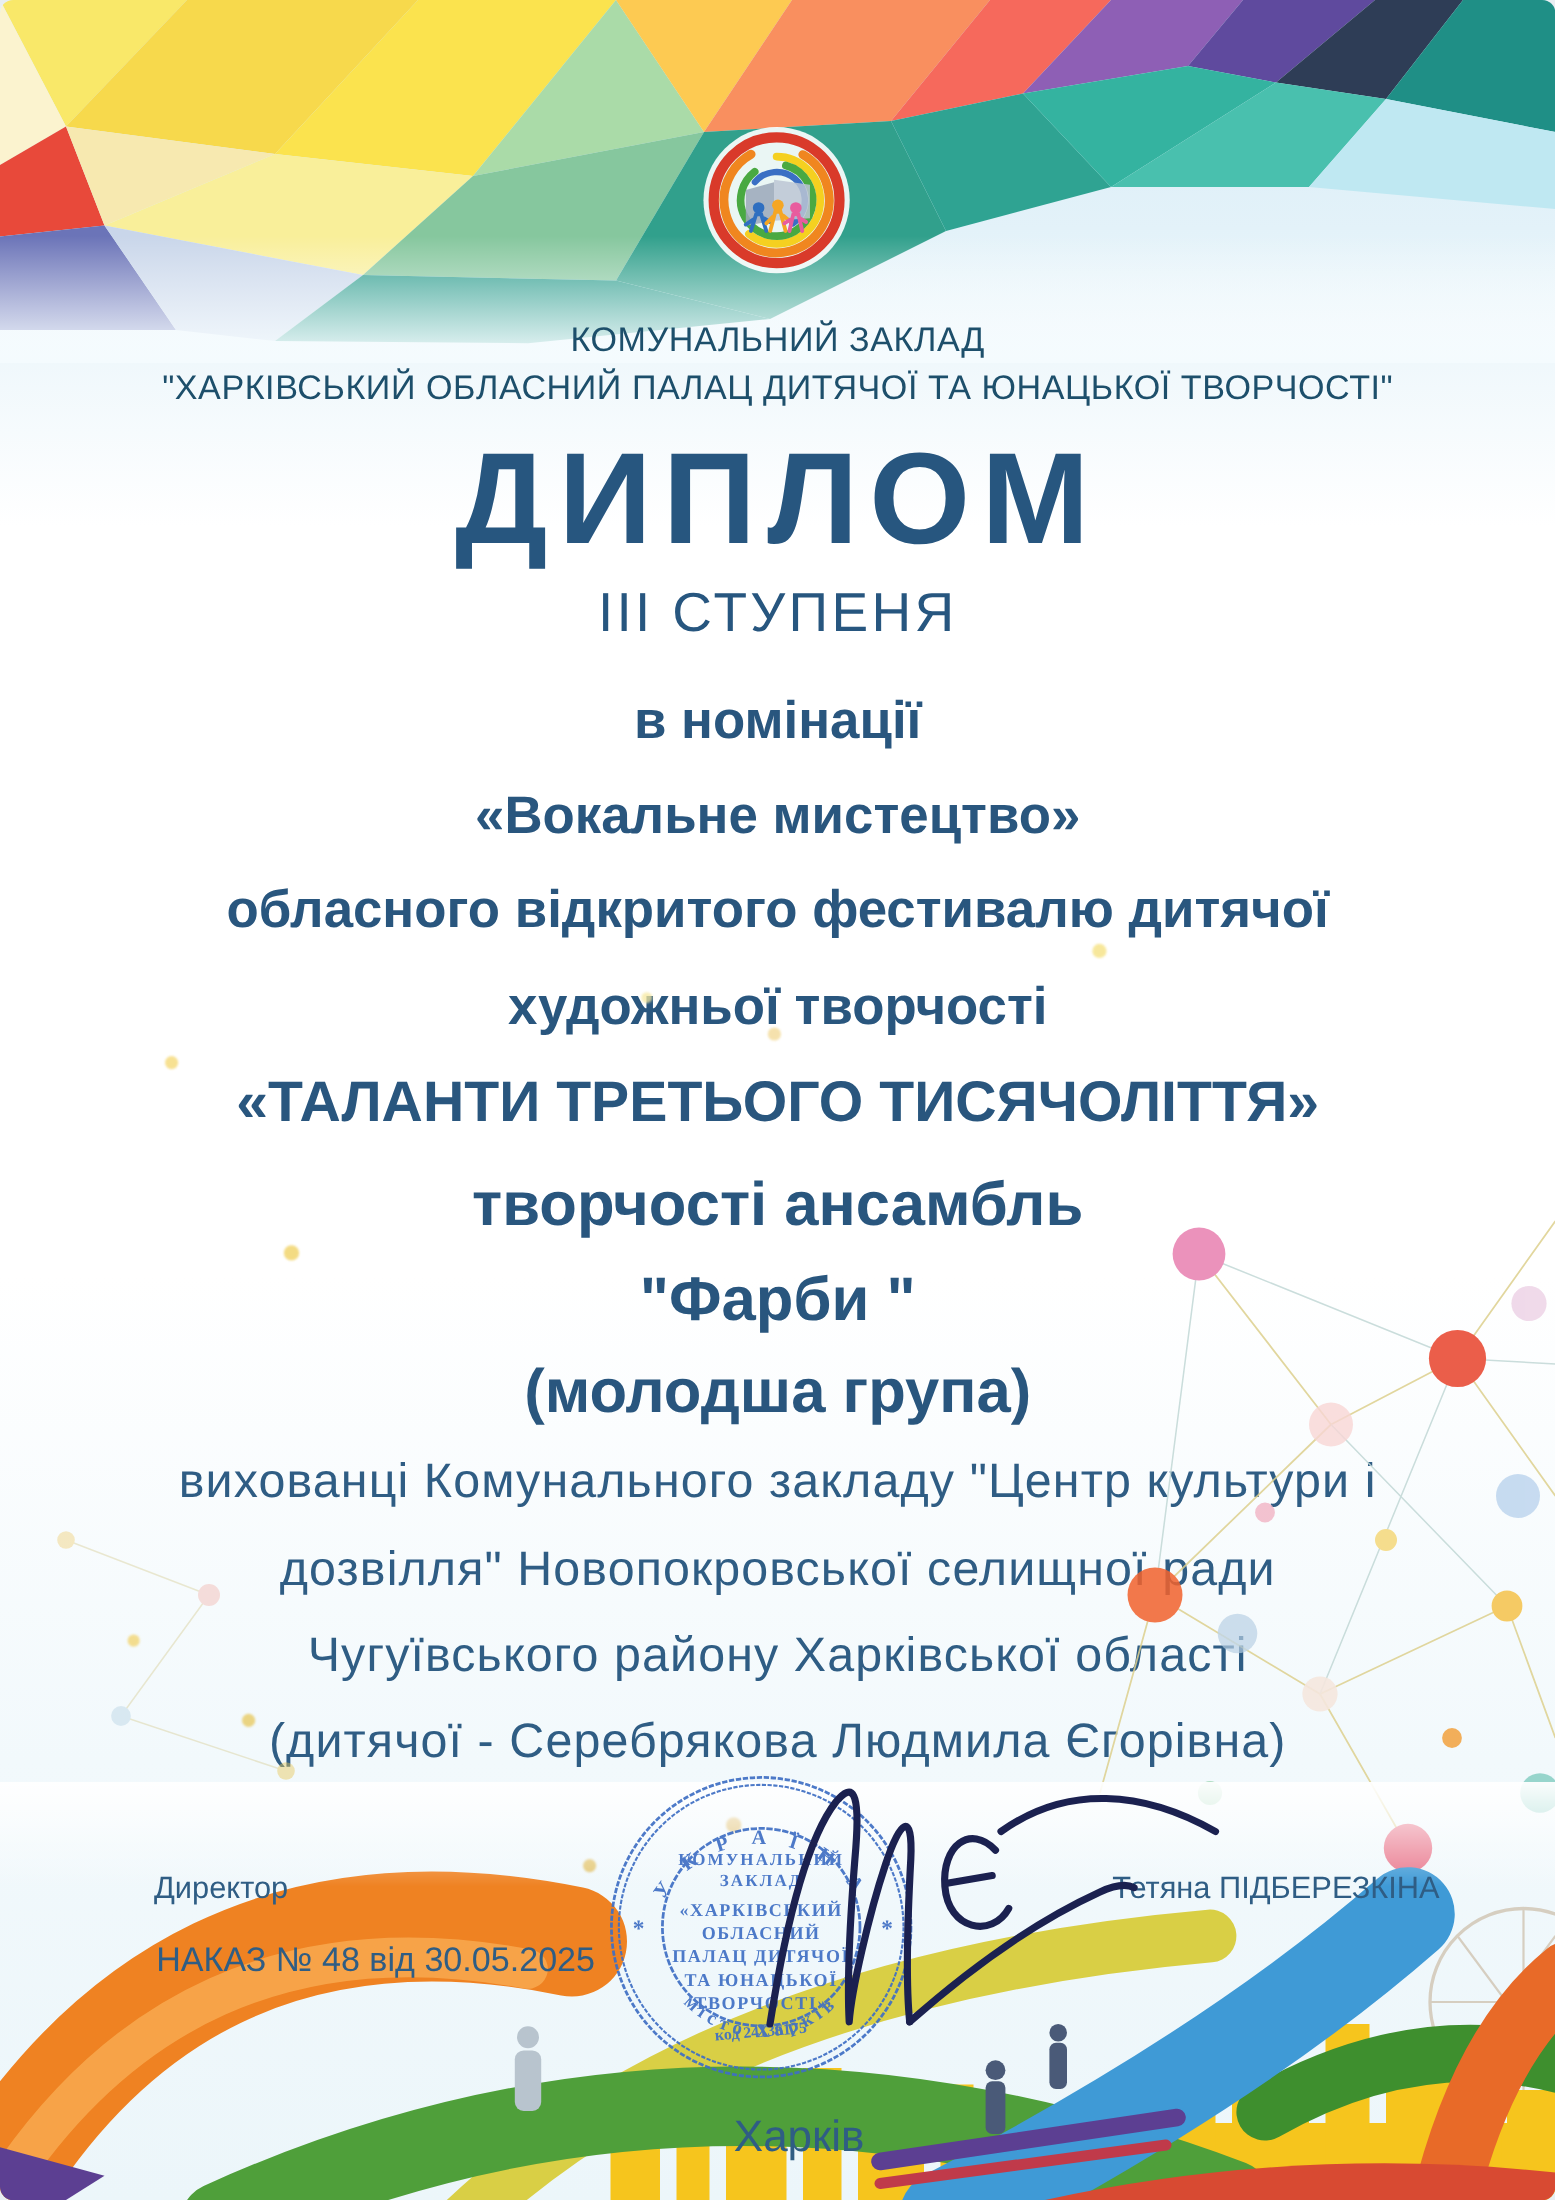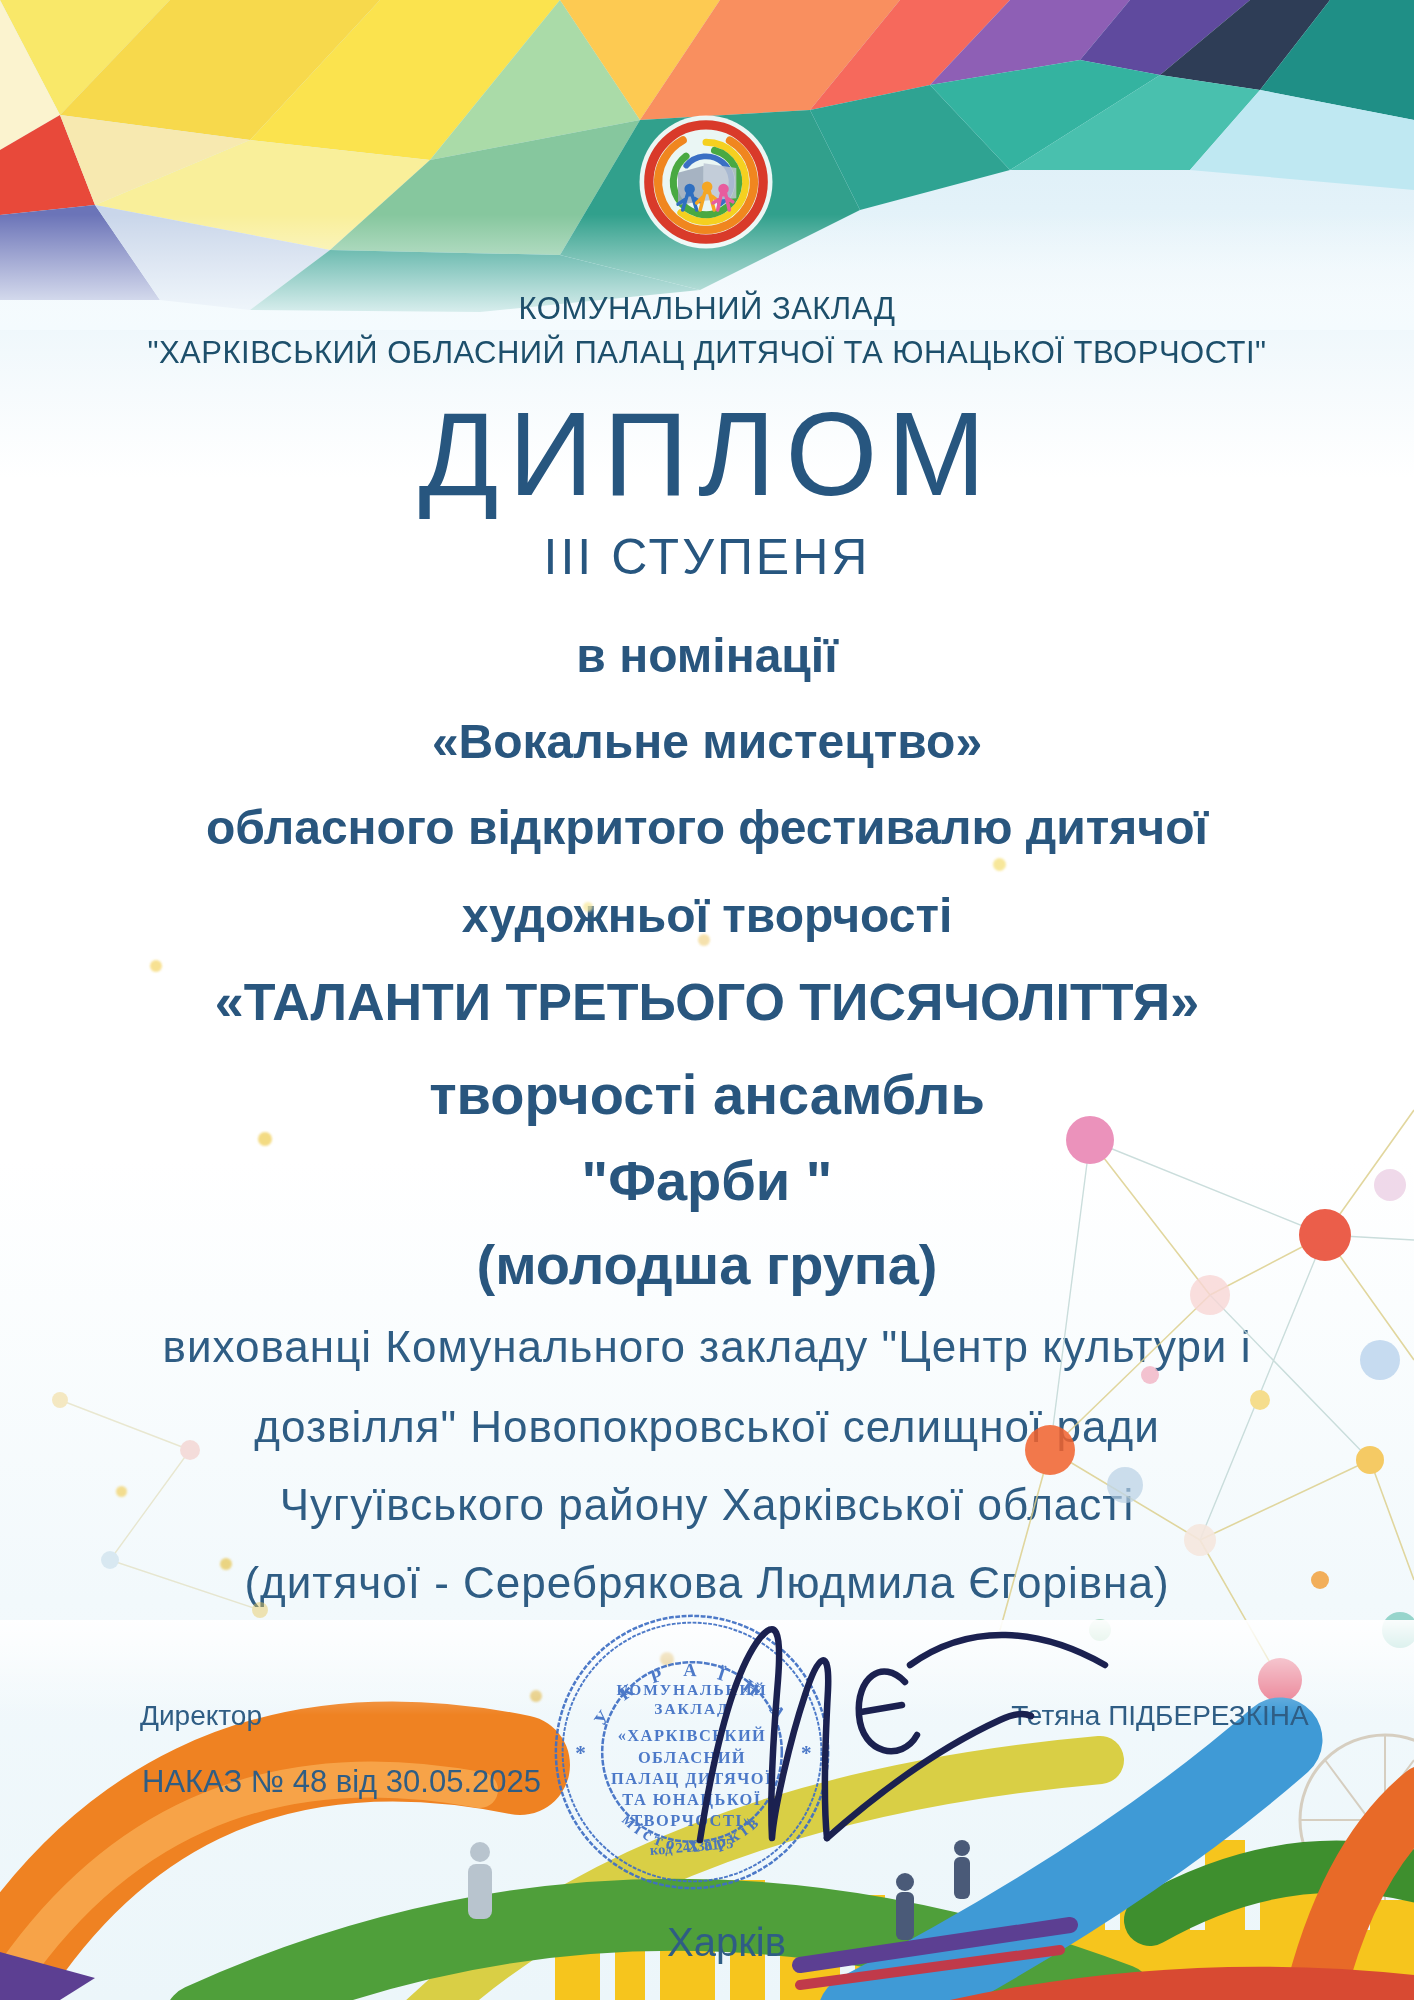--- a/index.html
+++ b/index.html
@@ -1,26 +1,27 @@
 <!DOCTYPE html>
 <html><head>
 <meta charset="utf-8">
 <style>
   html,body{margin:0;padding:0;background:#e8eef2;}
   .page{
     position:relative;width:1414px;height:2000px;margin:0 auto;overflow:hidden;
     background:linear-gradient(180deg,#ffffff 30%,#ffffff 58%,#f2f9fc 80%,#ecf6fa 100%);
     font-family:"Liberation Sans","DejaVu Sans",sans-serif;
+    border-radius:12px;
   }
   .abs{position:absolute;}
   .ctr{left:0;right:0;text-align:center;}
   .sky-under{top:0;left:0;width:1414px;height:520px;
     background:linear-gradient(180deg,#d5ebf6 0%,#e3f2f9 40%,rgba(255,255,255,0) 92%);}
   .org-line{color:#1d4f6b;font-size:31px;font-weight:500;letter-spacing:.5px;}
-  .title{font-size:118px;font-weight:400;letter-spacing:10px;color:#27567f;}
+  .title{font-size:118px;font-weight:700;letter-spacing:10px;color:#27567f;}
   .degree{font-size:50px;font-weight:400;letter-spacing:3px;color:#27567f;}
   .h-bold{font-weight:800;color:#29567e;}
   .desc{font-size:44px;font-weight:400;color:#2f5d84;letter-spacing:1px;}
   .sig-label{font-size:28px;color:#2f5d84;}
   .order{font-size:31px;color:#2f5d84;}
   .footer-city{font-size:40px;color:#2f5d84;margin-left:39px;}
   .dot{position:absolute;border-radius:50%;filter:blur(1px);opacity:.75;}
   .stamp-wrap{left:552px;top:1612px;width:280px;height:280px;opacity:.92;}
   svg text{font-family:"Liberation Serif","DejaVu Serif",serif;}
   .stamp-t{fill:#3f6fc4;font-weight:bold;}

